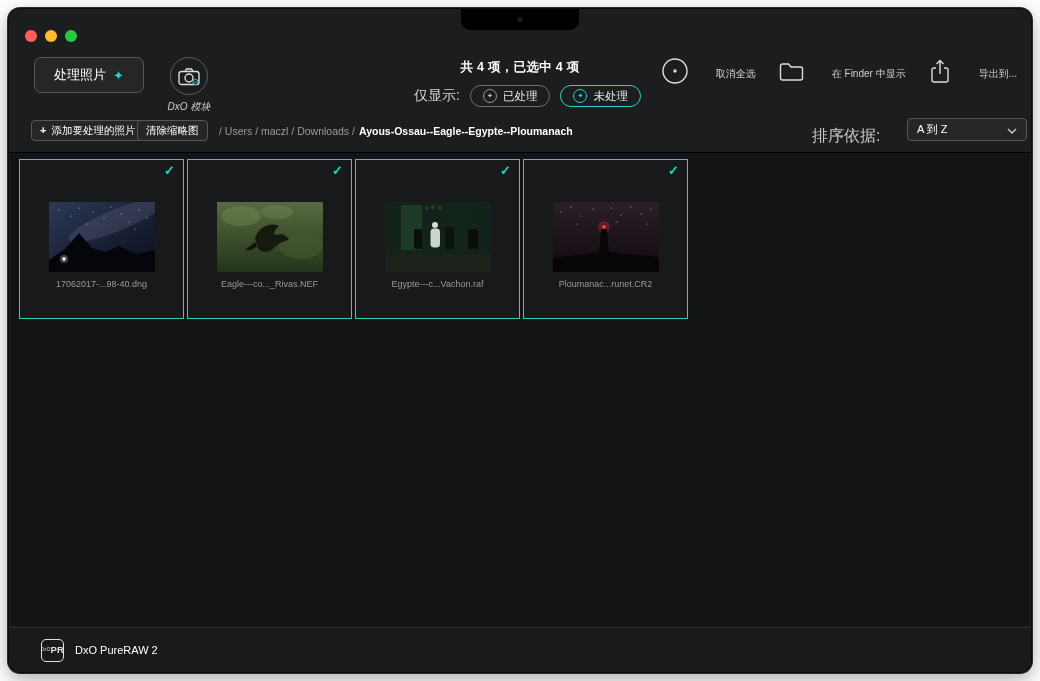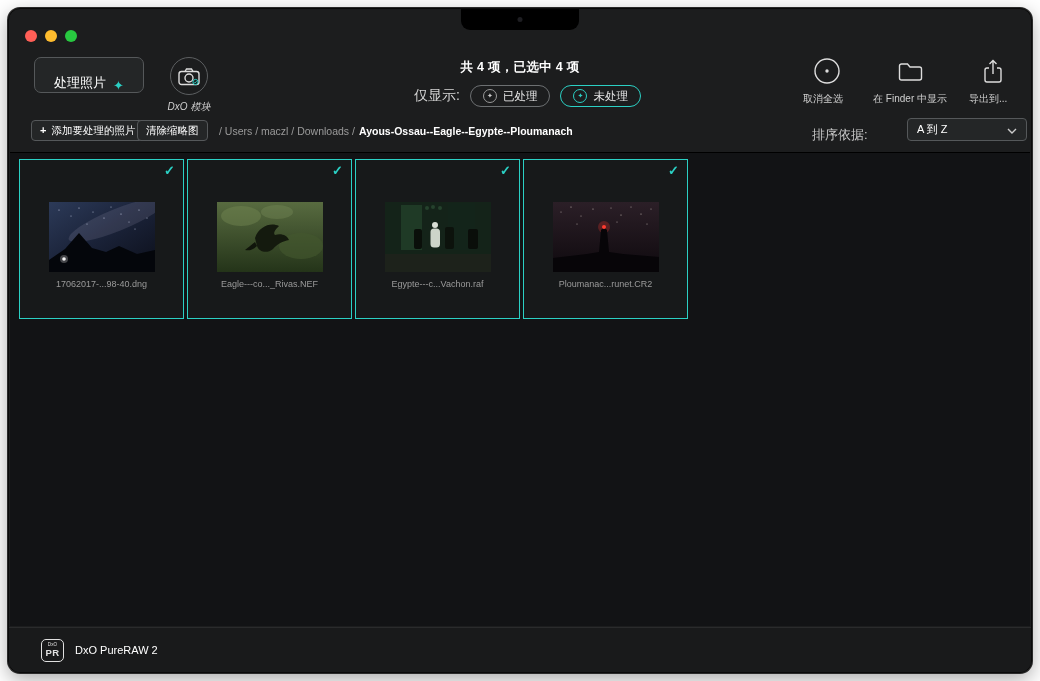--- a/index.html
+++ b/index.html
@@ -21,21 +21,21 @@
 
   
   .traffic { position:absolute; left:16px; top:21px; display:flex; gap:8px; z-index:20; }
   .tl { width:12px; height:12px; border-radius:50%; cursor:pointer; }
   .tl.red { background:#ff5f57; } .tl.yellow { background:#febc2e; } .tl.green { background:#28c840; }
 
   
   .process-btn {
     position:absolute; left:25px; top:48px; width:110px; height:36px;
     background:#242627; border:1px solid #55585a; border-radius:7px;
-    color:#fff; font-size:13px; display:flex; align-items:flex-end; justify-content:center; gap:7px;
+    color:#fff; font-size:13px; display:flex; align-items:center; justify-content:center; gap:7px;
     cursor:pointer; font-family:Liberation Serif, serif;
   }
   .sparkle { color:var(--accent); font-size:13px; line-height:1; }
 
   .dxo-module { position:absolute; left:150px; top:48px; width:60px; text-align:center; cursor:pointer;font-style:italic; }
   .module-circle { width:38px; height:38px; border-radius:50%; border:1.5px solid #5c5f61;
     display:flex; align-items:center; justify-content:center; margin:0 auto; }
   .module-label { display:block; font-size:10px; color:#cfcfcf; margin-top:5px; }
 
   .status { position:absolute; left:0; right:0; top:50px; text-align:center;
@@ -45,57 +45,57 @@
   .filter-label { font-size:14px; color:#d6d6d6; }
   .pill { height:22px; border-radius:11px; border:1px solid #6d7072; background:transparent;
     color:#e8e8e8; font-size:11.5px; display:inline-flex; align-items:center; gap:6px;
     padding:0 12px; cursor:pointer; font-family:inherit; }
   .pill .spark-circle { width:14px; height:14px; border-radius:50%; border:1px solid #9a9a9a;
     display:flex; align-items:center; justify-content:center; font-size:7px; color:#cccccc; }
   .pill.active { border-color:var(--accent); }
   .pill.active .spark-circle { border-color:var(--accent); color:var(--accent); }
 
   .right-actions { position:absolute; top:47px; right:14px; display:flex; gap:22px; }
-  .action { display:flex; flex-direction:column; cursor:pointer; min-width:48px; }
+  .action { display:flex; flex-direction:row; align-items:center; cursor:pointer; min-width:48px;gap:27px; }
   .action-icon { height:30px; display:flex; align-items:center; justify-content:center; }
   .action-label { font-size:10px; color:#cfcfcf; margin-top:6px; white-space:nowrap; }
 
   
   .small-btn { position:absolute; top:111px; height:21px; background:#242627;
     border:1px solid #55585a; border-radius:4px; color:#fff; font-size:10.5px;
     display:inline-flex; align-items:center; gap:5px; padding:0 8px; cursor:pointer; font-family:inherit; }
   .add-btn { left:22px; }
   .clear-btn { left:128px; }
   .plus-glyph { font-size:11px; font-weight:bold; color:#fff; line-height:1; }
 
   .breadcrumb { position:absolute; left:210px; top:116px; font-size:10.5px; color:#9b9b9b; white-space:nowrap; }
   .breadcrumb .current { color:#ffffff; font-weight:bold; margin-left:4px; }
 
-  .sort-label { position:absolute; left:803px; top:117px; font-size:13px; color:#c9c9c9; }
+  .sort-label { position:absolute; left:803px; top:117px; font-size:16px; color:#c9c9c9; }
   .sort-select { position:absolute; left:898px; top:109px; width:120px; height:23px;
     background:#242627; border:1px solid #55585a; border-radius:4px; color:#fff; font-size:11px;
     display:flex; align-items:center; justify-content:space-between; padding:0 9px; cursor:pointer; }
 
   
   .content { position:absolute; left:1px; right:1px; top:143px; bottom:46px;
     background:#121315; border-top:1px solid #000; }
   .grid { display:flex; gap:3px; padding:6px 0 0 9px; }
   .photo-cell { width:165px; height:160px; border:1px solid var(--accent);
     background:#17191a; position:relative; cursor:pointer; }
   .check { position:absolute; top:3px; right:8px; color:var(--accent); font-size:13px; font-weight:bold; }
   .thumb { position:absolute; top:42px; left:50%; transform:translateX(-50%);
     width:106px; height:70px; display:block; }
   .filename { position:absolute; bottom:29px; left:0; width:100%; text-align:center;
     font-size:9px; color:#9a9a9a; white-space:nowrap; overflow:hidden; }
 
   
   .footer { position:absolute; left:0; right:0; bottom:0; height:45px; background:#191a1b;
     border-top:1px solid #2a2b2c; display:flex; align-items:center; padding-left:32px; gap:11px; }
   .logo-box { width:23px; height:23px; border:1.6px solid #e0e0e0; border-radius:5px;
-    display:flex; flex-direction:column; align-items:center; justify-content:center; line-height:1; }
+    display:flex; flex-direction:row; align-items:center; justify-content:center; line-height:1; }
   .logo-top { font-size:4.5px; color:#e0e0e0; letter-spacing:.2px; }
   .logo-main { font-size:9.5px; font-weight:bold; color:#e0e0e0; letter-spacing:.3px; }
   .app-name { font-size:11px; color:#ffffff; }
 </style>
 </head>
 <body>
 
 <div class="page">
   <div class="window">
 

